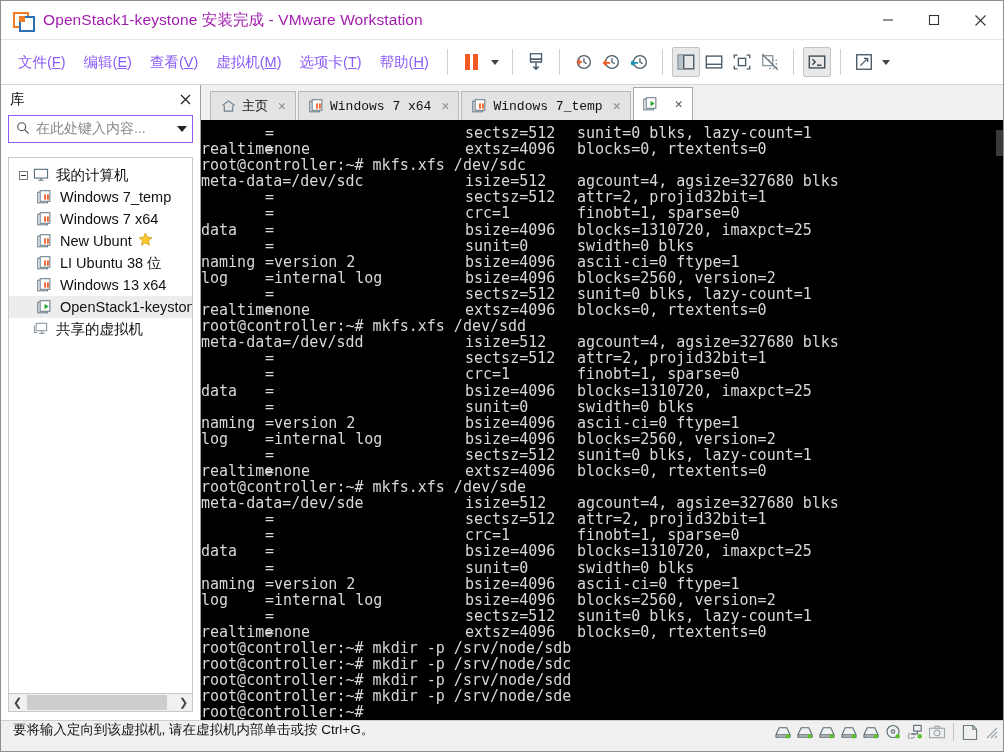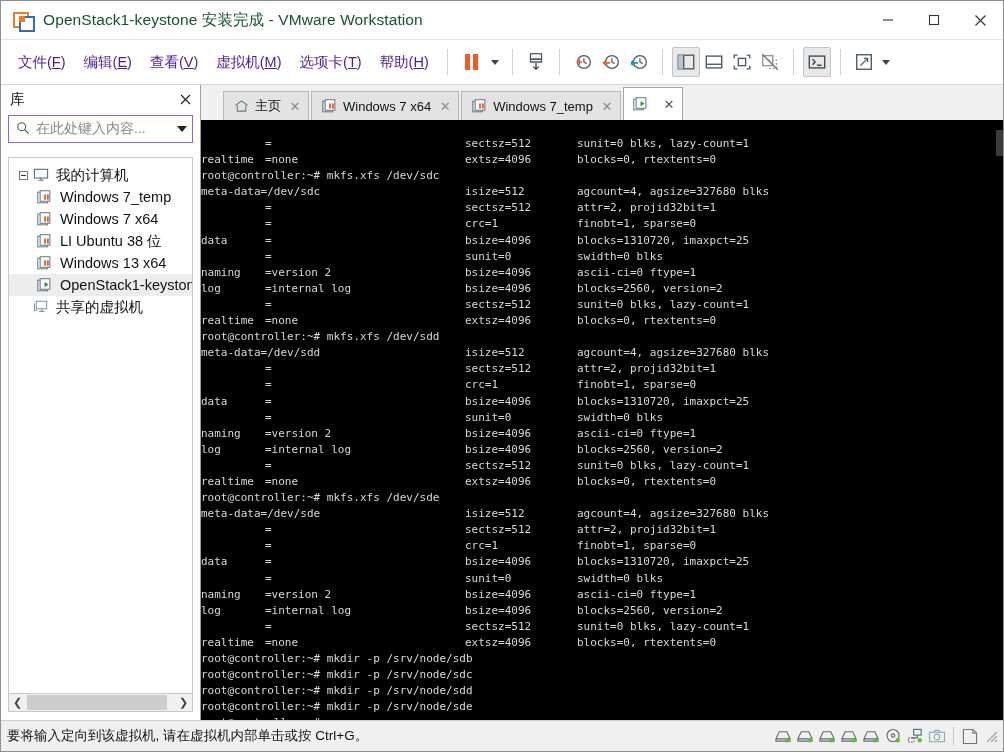--- a/index.html
+++ b/index.html
@@ -13,29 +13,29 @@
   .app{position:relative;width:1004px;height:752px;box-sizing:border-box;
        border:1px solid #8f8f8f;background:#fff;display:flex;flex-direction:column;}
 
   
   .titlebar{height:38px;min-height:38px;display:flex;align-items:center;background:#ffffff;
             border-bottom:1px solid #e6e6e6;}
   .titlebar .appicon{width:20px;height:20px;margin-left:12px;margin-right:10px;position:relative;flex:0 0 auto;}
   .appicon .sq1{position:absolute;left:0;top:2px;width:12px;height:12px;border:2px solid #f07c24;background:#fff;}
   .appicon .sq2{position:absolute;left:6px;top:6px;width:12px;height:12px;border:2px solid #2d6fb3;background:#fff;}
   .appicon .sq3{position:absolute;left:6px;top:6px;width:6px;height:6px;background:#f07c24;}
-  .titletext{font-size:15.5px;color:#14532d;letter-spacing:.1px;white-space:nowrap;}
+  .titletext{font-size:15.5px;color:#a21caf;letter-spacing:.1px;white-space:nowrap;}
   .wincontrols{margin-left:auto;display:flex;height:38px;}
   .wbtn{width:46px;height:38px;display:flex;align-items:center;justify-content:center;cursor:default;}
   .wbtn svg{display:block;}
 
   
   .menubar{height:44px;min-height:44px;display:flex;align-items:center;background:#fff;
            border-bottom:1px solid #d6d6d6;padding-left:8px;}
-  .menu-item{padding:4px 9px;font-size:14.5px;color:#4c1d95;white-space:nowrap;cursor:default;}
+  .menu-item{padding:4px 9px;font-size:14.5px;color:#8b5cf6;white-space:nowrap;cursor:default;}
   .menu-item u{text-decoration:underline;}
   .tb-sep{width:1px;height:26px;background:#d0d0d0;margin:0 9px;}
   .tb-btn{width:28px;height:30px;display:flex;align-items:center;justify-content:center;cursor:default;}
   .tb-btn.active{background:#e8e8e8;border:1px solid #c4c4c4;border-radius:2px;box-sizing:border-box;}
   .tb-caret{width:16px;height:30px;display:flex;align-items:center;justify-content:center;cursor:default;}
   .caret{width:0;height:0;border-left:4px solid transparent;border-right:4px solid transparent;border-top:5px solid #444;}
 
   
   .body{flex:1;display:flex;min-height:0;}
 
@@ -64,46 +64,46 @@
   .hscroll{margin:0 7px 8px 7px;height:19px;border:1px solid #c8c8c8;background:#f0f0f0;display:flex;align-items:center;box-sizing:border-box;}
   .harrow{width:17px;height:17px;display:flex;align-items:center;justify-content:center;color:#444;font-size:11px;cursor:default;}
   .hthumb{width:140px;height:15px;background:#cdcdcd;margin-left:1px;}
   .hspace{flex:1;}
 
   
   .right{flex:1;display:flex;flex-direction:column;min-width:0;background:#f0f0f0;}
 
   
   .tabstrip{height:18px;min-height:35px;display:flex;align-items:flex-end;
-            background:#f0f0f0;padding-left:22px;}
+            background:#f0f0f0;padding-left:9px;font-family:Liberation Mono, monospace;}
   .tab{height:29px;display:flex;align-items:center;padding:0 4px 0 9px;margin-right:2px;
        background:#e3e3e3;border:1px solid #b8b8b8;border-bottom:none;box-sizing:border-box;
        font-size:13px;color:#111;white-space:nowrap;cursor:default;max-width:240px;}
   .tab.active{background:#fff;height:33px;font-weight:bold;border-color:#a8a8a8;}
   .tab .ticon{width:17px;height:16px;margin-right:5px;display:flex;align-items:center;justify-content:center;flex:0 0 auto;}
   .tab .tx{width:18px;text-align:center;color:#8a8a8a;font-size:13px;margin-left:5px;}
   .tab.active .tx{color:#555;font-weight:normal;}
   .tlbl{overflow:hidden;text-overflow:ellipsis;}
 
   
   .termwrap{flex:1;position:relative;background:#000;overflow:hidden;min-height:0;}
   .term{position:absolute;left:0;top:0;right:0;bottom:0;
         font-family:"DejaVu Sans Mono","Liberation Mono",monospace;
-        font-size:11px;line-height:16.1px;color:#d8d8d8;padding-top:16px;
+        font-size:15px;line-height:16.1px;color:#d8d8d8;padding-top:5px;
         white-space:pre;overflow:hidden;}
   .term .ln{height:16.1px;display:block;}
   .c1{display:inline-block;width:64px;}
   .c2{display:inline-block;width:200px;}
   .c3{display:inline-block;width:112px;}
   .mini-scroll{position:absolute;right:0;top:0;width:7px;height:600px;background:#000;}
   .mini-mark{position:absolute;right:0;top:10px;width:7px;height:26px;background:#3a3a3a;}
 
   
-  .statusbar{height:30px;min-height:30px;display:flex;align-items:center;
-             background:#f0f0f0;border-top:1px solid #cfcfcf;padding-left:6px;}
+  .statusbar{height:30px;min-height:30px;display:flex;align-items:flex-start;
+             background:#f0f0f0;border-top:1px solid #cfcfcf;padding-left:12px;}
   .status-msg{font-size:13.5px;color:#111;white-space:nowrap;}
   .status-icons{margin-left:auto;display:flex;align-items:center;padding-right:2px;}
   .sico{width:22px;height:22px;display:flex;align-items:center;justify-content:center;cursor:default;}
   .s-sep{width:1px;height:18px;background:#c4c4c4;margin:0 5px;}
   .grip{width:16px;height:16px;margin-left:2px;margin-right:2px;}
 </style>
 </head>
 <body>
 
 <div class="app">
@@ -297,20 +297,36 @@
               <svg width="16" height="15" viewBox="0 0 18 17" fill="none" stroke="#6b7d88" stroke-width="1.2">
                   <rect x="0.8" y="2.5" width="11" height="12"></rect>
                   <rect x="3.5" y="0.8" width="11" height="12" fill="#fff"></rect>
                   <rect x="8" y="5" width="2" height="6" fill="#f15a22" stroke="none"></rect>
                   <rect x="11.3" y="5" width="2" height="6" fill="#f15a22" stroke="none"></rect>
                 </svg>
             </span>
             <span class="tlabel">Windows 7 x64</span>
           </div>
 
+          <div class="trow indent1">
+            <span class="ico">
+              <svg width="16" height="15" viewBox="0 0 18 17" fill="none" stroke="#6b7d88" stroke-width="1.2">
+                  <rect x="0.8" y="2.5" width="11" height="12"></rect>
+                  <rect x="3.5" y="0.8" width="11" height="12" fill="#fff"></rect>
+                  <rect x="8" y="5" width="2" height="6" fill="#f15a22" stroke="none"></rect>
+                  <rect x="11.3" y="5" width="2" height="6" fill="#f15a22" stroke="none"></rect>
+                </svg>
+            </span>
+            <span class="tlabel">New Ubunt</span>
+            <span class="star">
+              <svg width="15" height="15" viewBox="0 0 16 16">
+                  <path d="M8 1l2 4.5 4.8.5-3.6 3.2 1 4.8L8 11.6 3.8 14l1-4.8L1.2 6l4.8-.5z" fill="#fdc830" stroke="#c89a12" stroke-width=".8"></path>
+                </svg>
+            </span>
+          </div>
 
           <div class="trow indent1">
             <span class="ico">
               <svg width="16" height="15" viewBox="0 0 18 17" fill="none" stroke="#6b7d88" stroke-width="1.2">
                   <rect x="0.8" y="2.5" width="11" height="12"></rect>
                   <rect x="3.5" y="0.8" width="11" height="12" fill="#fff"></rect>
                   <rect x="8" y="5" width="2" height="6" fill="#f15a22" stroke="none"></rect>
                   <rect x="11.3" y="5" width="2" height="6" fill="#f15a22" stroke="none"></rect>
                 </svg>
             </span>

